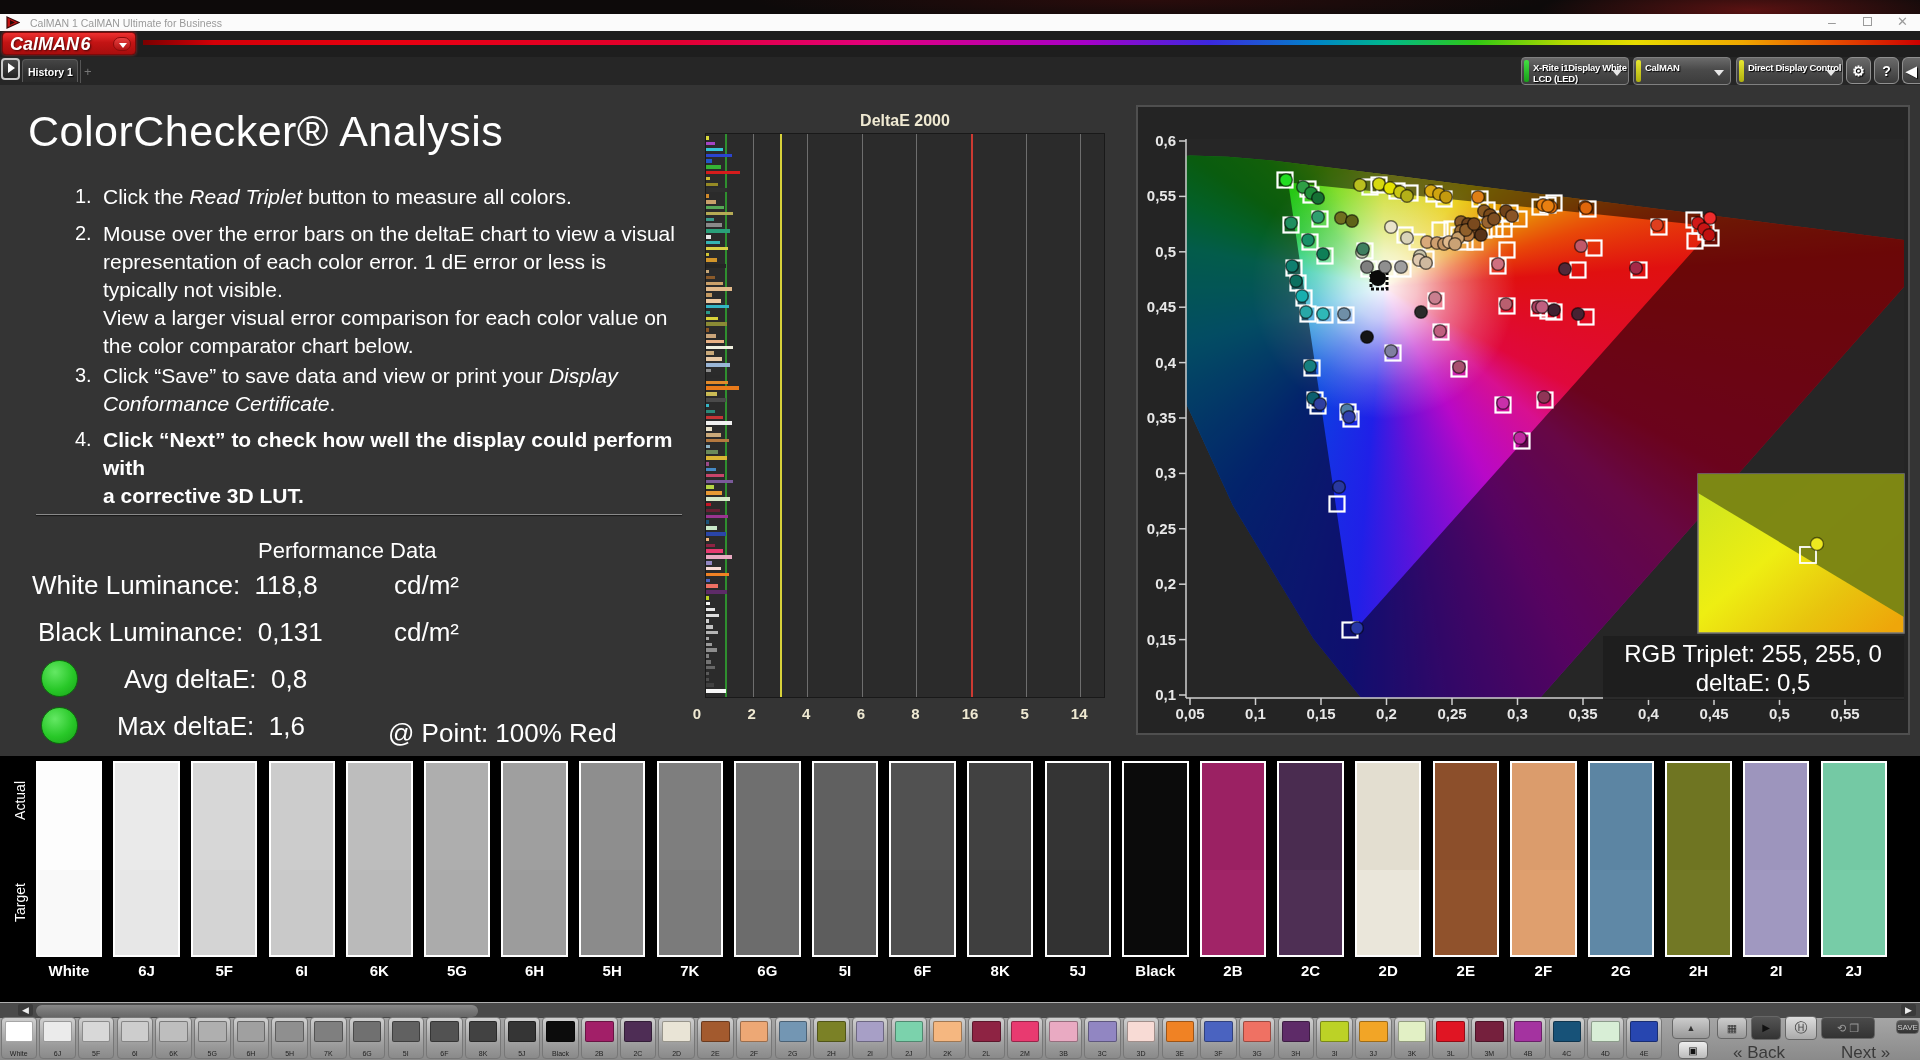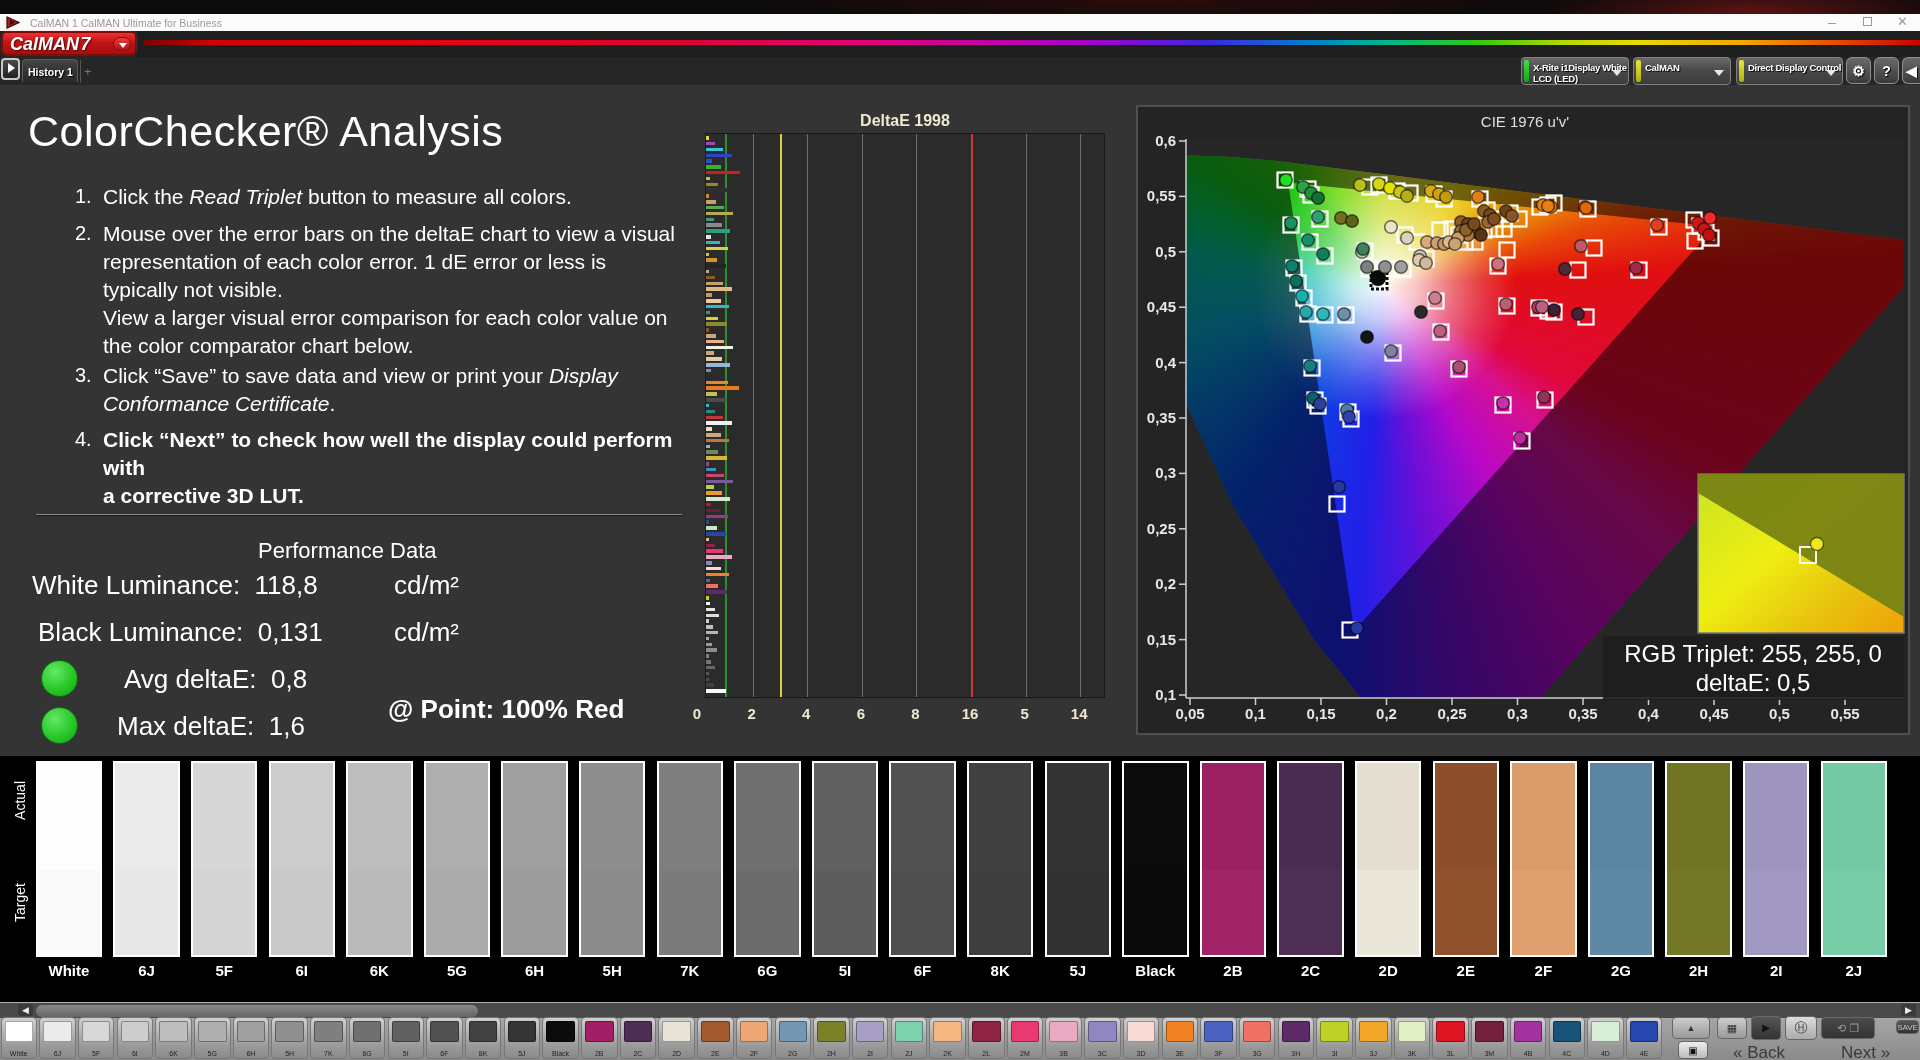--- a/index.html
+++ b/index.html
@@ -117,21 +117,21 @@
   <path d="M1 1 L13 6.5 L1 12 Z" fill="#c41212" stroke="#3a0a0a" stroke-width="1.2"></path>
   <path d="M4 4 L9 6.5 L4 9 Z" fill="#2a0808"></path>
     </svg>
  <div class="t">CalMAN 1 CalMAN Ultimate for Business</div>
  <div class="winbtn" style="left:1828px;top:0px;font-size:14px;">–</div>
  <div class="winbtn" style="left:1863px;top:3px;width:9px;height:9px;border:1.4px solid #9a9a9a;"></div>
  <div class="winbtn" style="left:1897px;top:0px;font-size:13px;">✕</div>
 </div>
 <div id="logorow">
  <div id="logo">
-      <div class="txt">CalMAN 7</div>
+      <div class="txt">CalMAN 6</div>
       <div class="dd"></div>
     </div>
  <div id="rainbow"></div>
 </div>
 <div id="toolbar">
  <div class="tabarr"></div>
  <div id="tab">
       <div class="nm">History 1</div>
       <div class="sep"></div>
       <div class="plus">+</div>
@@ -172,23 +172,23 @@
 <div id="sep"></div>
 <div id="pdh">Performance Data</div>
 <div class="prow" style="left:32px;top:570px;">White Luminance:&nbsp; 118,8</div>
 <div class="prow" style="left:394px;top:570px;">cd/m²</div>
 <div class="prow" style="left:38px;top:617px;">Black Luminance:&nbsp; 0,131</div>
 <div class="prow" style="left:394px;top:617px;">cd/m²</div>
 <div class="gdot" style="left:41px;top:660px;"></div>
 <div class="prow" style="left:124px;top:664px;">Avg deltaE:&nbsp; 0,8</div>
 <div class="gdot" style="left:41px;top:707px;"></div>
 <div class="prow" style="left:117px;top:711px;">Max deltaE:&nbsp; 1,6</div>
-<div class="prow" style="left:388px;top:694px;font-weight:bold;">@ Point: 100% Red</div>
-
-<div id="detitle">DeltaE 1998</div>
+<div class="prow" style="left:388px;top:718px;">@ Point: 100% Red</div>
+
+<div id="detitle">DeltaE 2000</div>
 <div id="dechart">
  <div class="grid" style="left:46.6px"></div>
     <div class="grid" style="left:101.2px"></div>
  <div class="grid" style="left:155.8px"></div>
     <div class="grid" style="left:210.4px"></div>
  <div class="grid" style="left:265px"></div>
     <div class="grid" style="left:319.6px"></div>
  <div class="grid" style="left:374.2px"></div>
  <div class="vline" style="left:19.3px;background:#2f8f2f"></div>
  <div class="vline" style="left:73.9px;background:#d8d23a"></div>
@@ -293,21 +293,20 @@
 <div class="delab" style="left:697px">0</div>
 <div class="delab" style="left:751.6px">2</div>
 <div class="delab" style="left:806.2px">4</div>
 <div class="delab" style="left:860.8px">6</div>
 <div class="delab" style="left:915.4px">8</div>
 <div class="delab" style="left:970px">16</div>
 <div class="delab" style="left:1024.6px">5</div>
 <div class="delab" style="left:1079.2px">14</div>
 
 <div id="cie">
- <div id="cietitle">CIE 1976 u'v'</div>
  <div id="cieplot">
   <div id="ciefill"></div>
   <svg width="718" height="559" style="position:absolute;left:0;top:0">
    <path d="M 4.0 16.6 L 42.0 17.8 L 86.1 21.6 L 139.1 27.9 L 203.9 36.0 L 282.1 45.9 L 372.9 57.3 L 467.0 69.3 L 553.2 80.0 L 620.0 88.5 L 702.2 99.0 L 755.2 105.6 L 274.9 648.4 L 184.4 570.3 L 127.3 499.5 L 47.0 366.8 L -24.6 210.6 L -56.9 98.3 L -55.5 42.1 L -31.2 20.1 Z M 528.9 87.4 L 102.2 43.5 L 168.3 491.8 Z" fill="rgba(0,0,0,0.52)" fill-rule="evenodd"></path>
 <rect x="91.5" y="33.5" width="15" height="15" class="tsq"></rect>
 <rect x="114.5" y="42.5" width="15" height="15" class="tsq"></rect>
 <rect x="117.5" y="48.5" width="15" height="15" class="tsq"></rect>
 <rect x="176.5" y="40.5" width="15" height="15" class="tsq"></rect>
 <rect x="185.5" y="38.5" width="15" height="15" class="tsq"></rect>
 <rect x="203.5" y="44.5" width="15" height="15" class="tsq"></rect>

